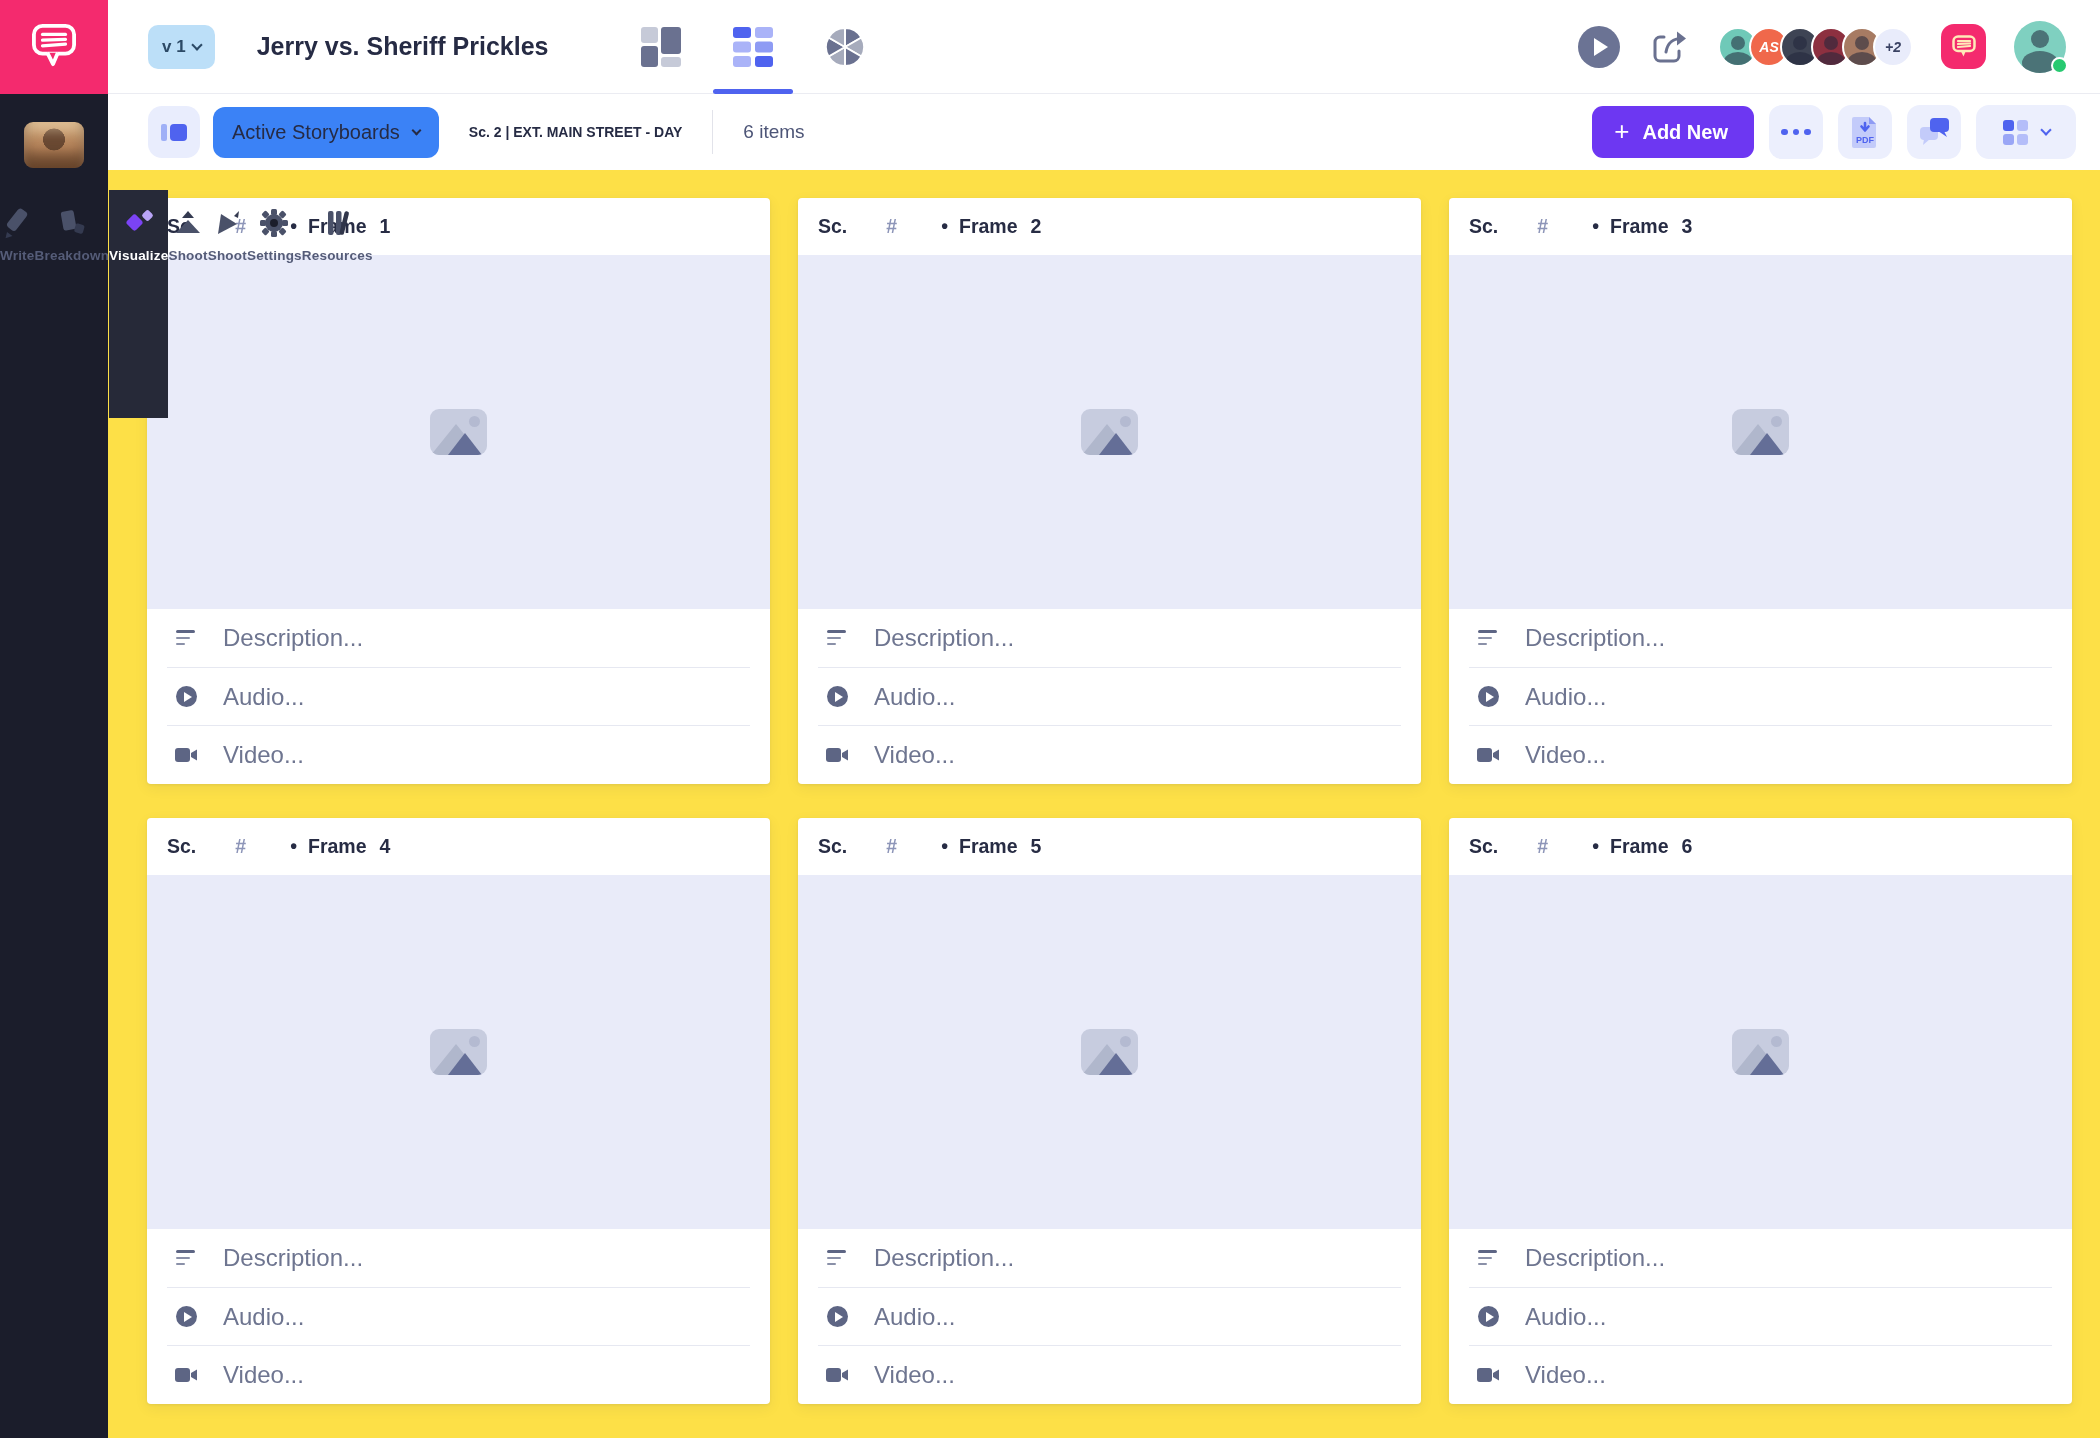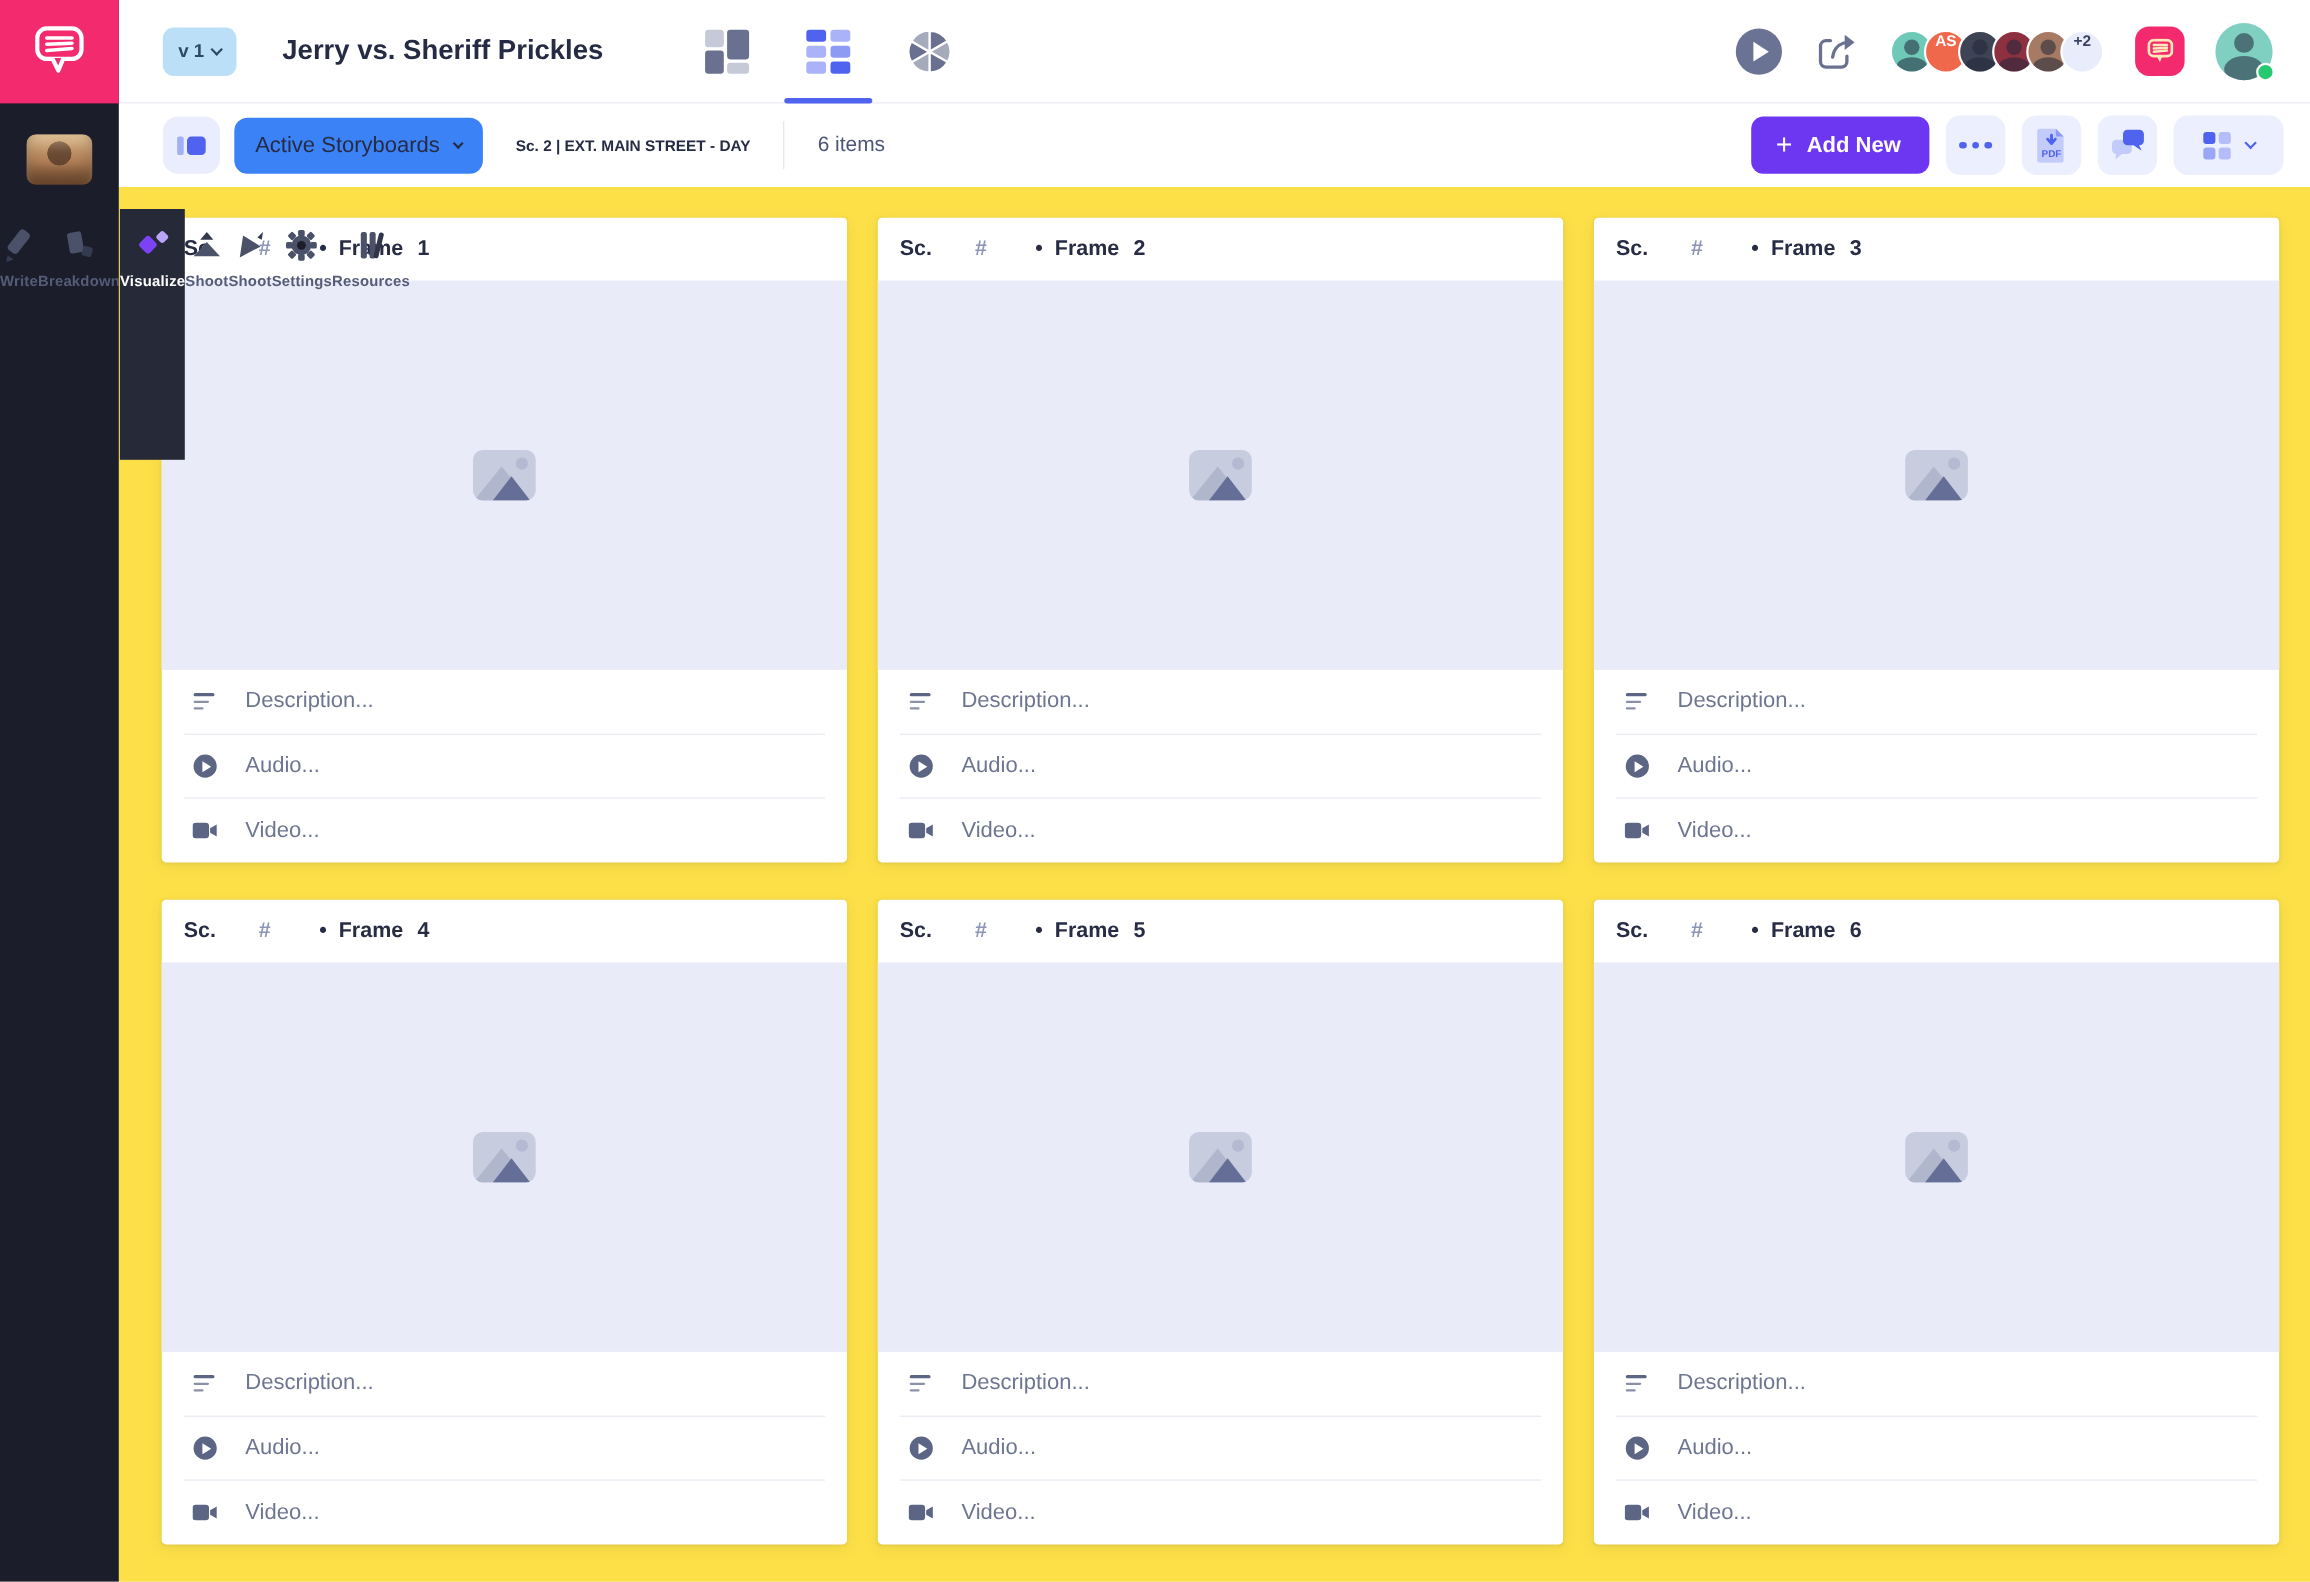--- a/index.html
+++ b/index.html
@@ -70,22 +70,22 @@
   }
   .play-btn::after {
     content:""; position:absolute; left:16px; top:12px;
     border-left:14px solid #fff; border-top:9px solid transparent; border-bottom:9px solid transparent;
   }
   .share-btn { width:42px; height:42px; cursor:pointer; display:flex; align-items:center; justify-content:center; }
   .avatar-stack { display:flex; align-items:center; }
   .avatar {
     width:40px; height:40px; border-radius:50%; border:2.5px solid #ffffff; margin-left:-9px;
     position:relative; overflow:hidden; cursor:pointer; flex:none;
-    display:flex; justify-content:center;
-    font-size:14px; font-weight:700; color:#ffffff;
+    display:flex; align-items:center; justify-content:center;
+    font-size:14px; font-weight:700; color:#ffffff;font-style:italic;
   }
   .avatar:first-child { margin-left:0; }
   .avatar.ph::before {
     content:""; position:absolute; top:7px; left:50%; transform:translateX(-50%);
     width:14px; height:14px; border-radius:50%; background:rgba(32,38,58,.55);
   }
   .avatar.ph::after {
     content:""; position:absolute; top:23px; left:50%; transform:translateX(-50%);
     width:28px; height:18px; border-radius:50%; background:rgba(32,38,58,.55);
   }
@@ -182,21 +182,21 @@
   .img-ph .m2 {
     position:absolute; bottom:0; right:5px; width:0; height:0;
     border-left:17px solid transparent; border-right:17px solid transparent; border-bottom:22px solid #646e97;
   }
   .card-rows { flex:1; display:flex; flex-direction:column; }
   .crow {
     flex:1; display:flex; align-items:center; gap:25px; margin:0 20px; padding-left:7px;
     cursor:text;
   }
   .crow + .crow { border-top:1px solid #e6e8f1; }
-  .crow .rtext { font-size:20px; color:#6e7590; }
+  .crow .rtext { font-size:24px; color:#6e7590; }
   .ricon { width:24px; height:24px; flex:none; display:flex; align-items:center; justify-content:center; }
   .desc-icon { display:flex; flex-direction:column; gap:3.5px; width:20px; }
   .desc-icon i { height:2.6px; border-radius:2px; background:#5d6584; }
   .desc-icon i:nth-child(1){ width:19px; }
   .desc-icon i:nth-child(2){ width:14px; background:#8a90a8; }
   .desc-icon i:nth-child(3){ width:9px; background:#8a90a8; }
   .audio-icon { width:21px; height:21px; border-radius:50%; background:#5d6584; position:relative; }
   .audio-icon::after {
     content:""; position:absolute; left:8px; top:5.5px;
     border-left:8px solid #ffffff; border-top:5px solid transparent; border-bottom:5px solid transparent;

